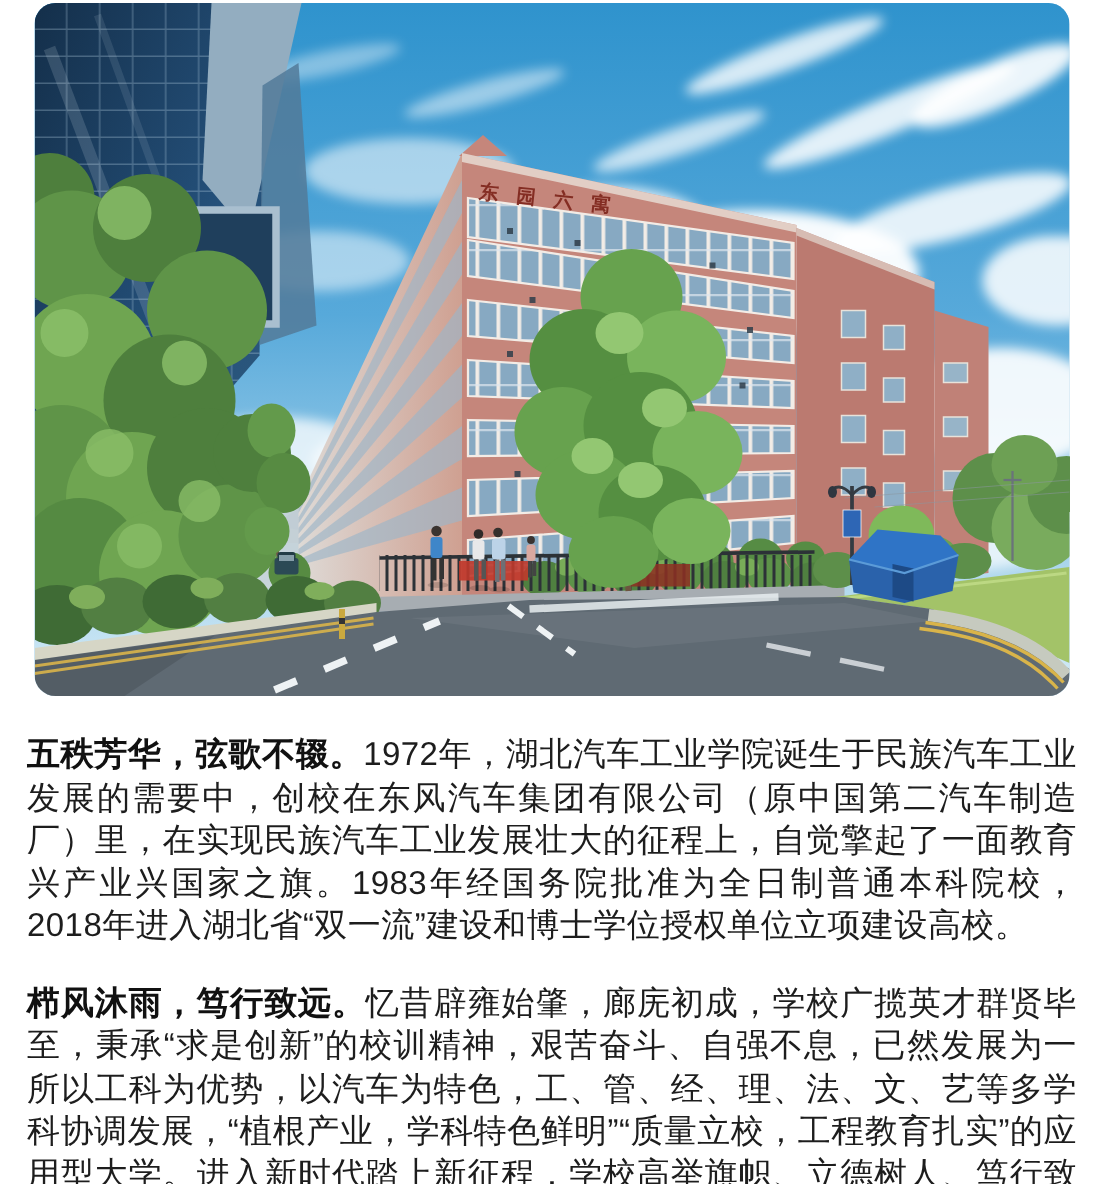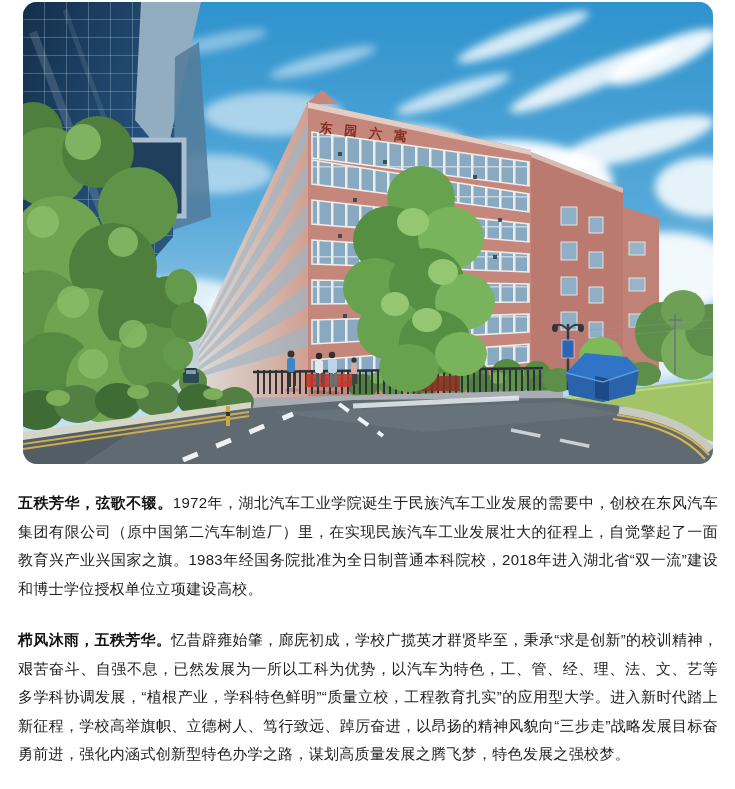--- a/index.html
+++ b/index.html
@@ -1,21 +1,21 @@
 <!DOCTYPE html>
 <html><head>
 <meta charset="utf-8">
 <style>
   html,body{margin:0;padding:0;background:#ffffff;}
   body{width:735px;font-family:"Liberation Sans","DejaVu Sans",sans-serif;}
   .page{width:735px;background:#ffffff;overflow:hidden;}
   .photo{margin:2px 22px 0 23px;height:462px;border-radius:14px;overflow:hidden;background:#9fcbe4;}
   .photo svg{display:block;width:100%;height:100%;}
   .article{padding:25px 17px 6px 18px;}
-  .article p{margin:0 0 23px 0;font-size:15px;line-height:28.5px;color:#1d1d1d;
+  .article p{margin:0 0 23px 0;font-size:22px;line-height:28.5px;color:#1d1d1d;
              text-align:justify;letter-spacing:0.3px;}
   .article p strong{font-weight:700;color:#111;}
   .sign-text{font-weight:bold;font-size:13px;letter-spacing:12px;opacity:.9;}
 </style>
 </head>
 <body>
 
 <div class="page">
 
   <figure class="photo">
@@ -332,16 +332,16 @@
         <circle cx="331" cy="358" r="2.6" fill="#3a3330"></circle>
         <rect x="328" y="361" width="6" height="11" rx="2" fill="#d9a8a0"></rect>
         <rect x="329" y="372" width="2.5" height="11" fill="#444444"></rect>
         <rect x="332" y="372" width="2.5" height="10" fill="#444444"></rect>
       </g>
     </svg>
   </figure>
 
   <section class="article">
     <p><strong>五秩芳华，弦歌不辍。</strong><span>1972年，湖北汽车工业学院诞生于民族汽车工业发展的需要中，创校在东风汽车集团有限公司（原中国第二汽车制造厂）里，在实现民族汽车工业发展壮大的征程上，自觉擎起了一面教育兴产业兴国家之旗。1983年经国务院批准为全日制普通本科院校，2018年进入湖北省“双一流”建设和博士学位授权单位立项建设高校。</span></p>
-    <p><strong>栉风沐雨，五秩芳华。</strong><span>忆昔辟雍始肇，廊庑初成，学校广揽英才群贤毕至，秉承“求是创新”的校训精神，艰苦奋斗、自强不息，已然发展为一所以工科为优势，以汽车为特色，工、管、经、理、法、文、艺等多学科协调发展，“植根产业，学科特色鲜明”“质量立校，工程教育扎实”的应用型大学。进入新时代踏上新征程，学校高举旗帜、立德树人、笃行致远、踔厉奋进，以昂扬的精神风貌向“三步走”战略发展目标奋勇前进，强化内涵式创新型特色办学之路，谋划高质量发展之腾飞梦，特色发展之强校梦。</span></p>
+    <p><strong>栉风沐雨，笃行致远。</strong><span>忆昔辟雍始肇，廊庑初成，学校广揽英才群贤毕至，秉承“求是创新”的校训精神，艰苦奋斗、自强不息，已然发展为一所以工科为优势，以汽车为特色，工、管、经、理、法、文、艺等多学科协调发展，“植根产业，学科特色鲜明”“质量立校，工程教育扎实”的应用型大学。进入新时代踏上新征程，学校高举旗帜、立德树人、笃行致远、踔厉奋进，以昂扬的精神风貌向“三步走”战略发展目标奋勇前进，强化内涵式创新型特色办学之路，谋划高质量发展之腾飞梦，特色发展之强校梦。</span></p>
   </section>
 
 </div>
 
 </body></html>

